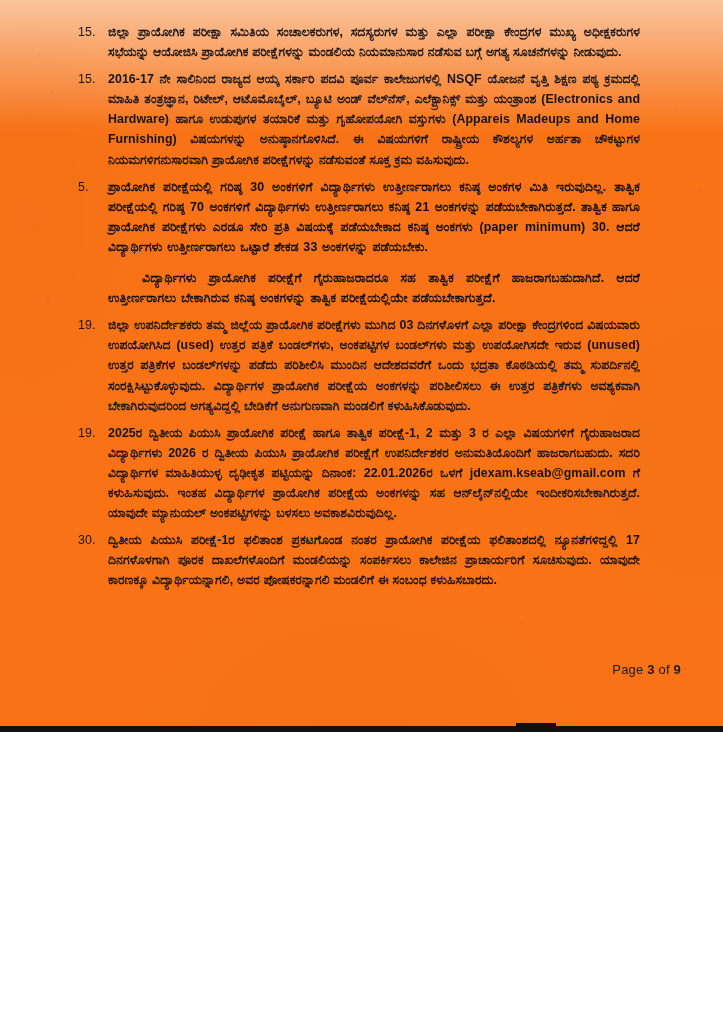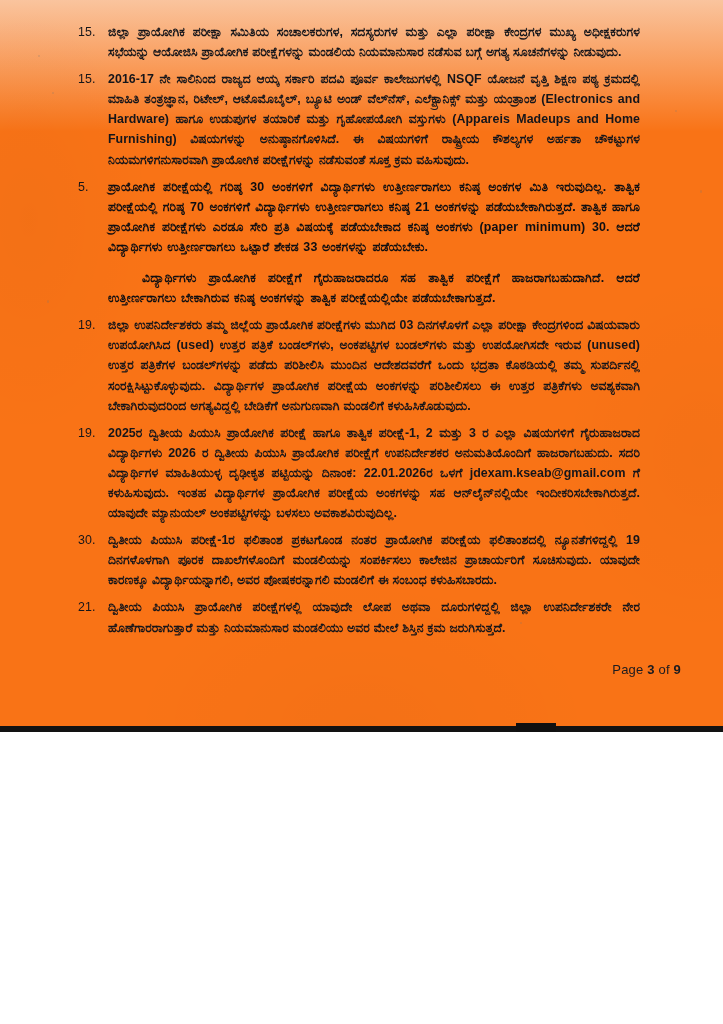--- a/index.html
+++ b/index.html
@@ -190,30 +190,24 @@
     <div class="item">
       <div class="item-num">19.</div>
       <div class="item-body">
         <p>2025ರ ದ್ವಿತೀಯ ಪಿಯುಸಿ ಪ್ರಾಯೋಗಿಕ ಪರೀಕ್ಷೆ ಹಾಗೂ ತಾತ್ವಿಕ ಪರೀಕ್ಷೆ-1, 2 ಮತ್ತು 3 ರ ಎಲ್ಲಾ ವಿಷಯಗಳಿಗೆ ಗೈರುಹಾಜರಾದ ವಿದ್ಯಾರ್ಥಿಗಳು 2026 ರ ದ್ವಿತೀಯ ಪಿಯುಸಿ ಪ್ರಾಯೋಗಿಕ ಪರೀಕ್ಷೆಗೆ ಉಪನಿರ್ದೇಶಕರ ಅನುಮತಿಯೊಂದಿಗೆ ಹಾಜರಾಗಬಹುದು. ಸದರಿ ವಿದ್ಯಾರ್ಥಿಗಳ ಮಾಹಿತಿಯುಳ್ಳ ದೃಢೀಕೃತ ಪಟ್ಟಿಯನ್ನು ದಿನಾಂಕ: 22.01.2026ರ ಒಳಗೆ jdexam.kseab@gmail.com ಗೆ ಕಳುಹಿಸುವುದು. ಇಂತಹ ವಿದ್ಯಾರ್ಥಿಗಳ ಪ್ರಾಯೋಗಿಕ ಪರೀಕ್ಷೆಯ ಅಂಕಗಳನ್ನು ಸಹ ಆನ್‌ಲೈನ್‌ನಲ್ಲಿಯೇ ಇಂದೀಕರಿಸಬೇಕಾಗಿರುತ್ತದೆ. ಯಾವುದೇ ಮ್ಯಾನುಯಲ್ ಅಂಕಪಟ್ಟಿಗಳನ್ನು ಬಳಸಲು ಅವಕಾಶವಿರುವುದಿಲ್ಲ.</p>
       </div>
     </div>
 
     <div class="item">
       <div class="item-num">30.</div>
       <div class="item-body">
-        <p>ದ್ವಿತೀಯ ಪಿಯುಸಿ ಪರೀಕ್ಷೆ-1ರ ಫಲಿತಾಂಶ ಪ್ರಕಟಗೊಂಡ ನಂತರ ಪ್ರಾಯೋಗಿಕ ಪರೀಕ್ಷೆಯ ಫಲಿತಾಂಶದಲ್ಲಿ ನ್ಯೂನತೆಗಳಿದ್ದಲ್ಲಿ 19 ದಿನಗಳೊಳಗಾಗಿ ಪೂರಕ ದಾಖಲೆಗಳೊಂದಿಗೆ ಮಂಡಲಿಯನ್ನು ಸಂಪರ್ಕಿಸಲು ಕಾಲೇಜಿನ ಪ್ರಾಚಾರ್ಯರಿಗೆ ಸೂಚಿಸುವುದು. ಯಾವುದೇ ಕಾರಣಕ್ಕೂ ವಿದ್ಯಾರ್ಥಿಯನ್ನಾಗಲಿ, ಅವರ ಪೋಷಕರನ್ನಾಗಲಿ ಮಂಡಲಿಗೆ ಈ ಸಂಬಂಧ ಕಳುಹಿಸಬಾರದು.</p>
-      </div>
-    </div>
-
-    <div class="item">
-      <div class="item-num">21.</div>
-      <div class="item-body">
-        <p>ದ್ವಿತೀಯ ಪಿಯುಸಿ ಪ್ರಾಯೋಗಿಕ ಪರೀಕ್ಷೆಗಳಲ್ಲಿ ಯಾವುದೇ ಲೋಪ ಅಥವಾ ದೂರುಗಳಿದ್ದಲ್ಲಿ ಜಿಲ್ಲಾ ಉಪನಿರ್ದೇಶಕರೇ ನೇರ ಹೊಣೆಗಾರರಾಗುತ್ತಾರೆ ಮತ್ತು ನಿಯಮಾನುಸಾರ ಮಂಡಲಿಯು ಅವರ ಮೇಲೆ ಶಿಸ್ತಿನ ಕ್ರಮ ಜರುಗಿಸುತ್ತದೆ.</p>
-      </div>
-    </div>
+        <p>ದ್ವಿತೀಯ ಪಿಯುಸಿ ಪರೀಕ್ಷೆ-1ರ ಫಲಿತಾಂಶ ಪ್ರಕಟಗೊಂಡ ನಂತರ ಪ್ರಾಯೋಗಿಕ ಪರೀಕ್ಷೆಯ ಫಲಿತಾಂಶದಲ್ಲಿ ನ್ಯೂನತೆಗಳಿದ್ದಲ್ಲಿ 17 ದಿನಗಳೊಳಗಾಗಿ ಪೂರಕ ದಾಖಲೆಗಳೊಂದಿಗೆ ಮಂಡಲಿಯನ್ನು ಸಂಪರ್ಕಿಸಲು ಕಾಲೇಜಿನ ಪ್ರಾಚಾರ್ಯರಿಗೆ ಸೂಚಿಸುವುದು. ಯಾವುದೇ ಕಾರಣಕ್ಕೂ ವಿದ್ಯಾರ್ಥಿಯನ್ನಾಗಲಿ, ಅವರ ಪೋಷಕರನ್ನಾಗಲಿ ಮಂಡಲಿಗೆ ಈ ಸಂಬಂಧ ಕಳುಹಿಸಬಾರದು.</p>
+      </div>
+    </div>
+
 
   </div>
 
   <svg class="signature" viewBox="0 0 110 52">
     <path d="M10 4 C16 12, 20 22, 22 33 C23 39, 25 43, 29 44 C38 42, 56 32, 76 22 C82 19, 86 17, 90 16" fill="none" stroke="#2b2b33" stroke-width="2.4" stroke-linecap="round" stroke-linejoin="round"></path>
     <path d="M22 33 C23 39, 25 43, 29 44" fill="none" stroke="#2b2b33" stroke-width="3.4" stroke-linecap="round"></path>
   </svg>
 
   <div class="footer">
     <span>Page </span><b>3</b><span> of </span><b>9</b>

